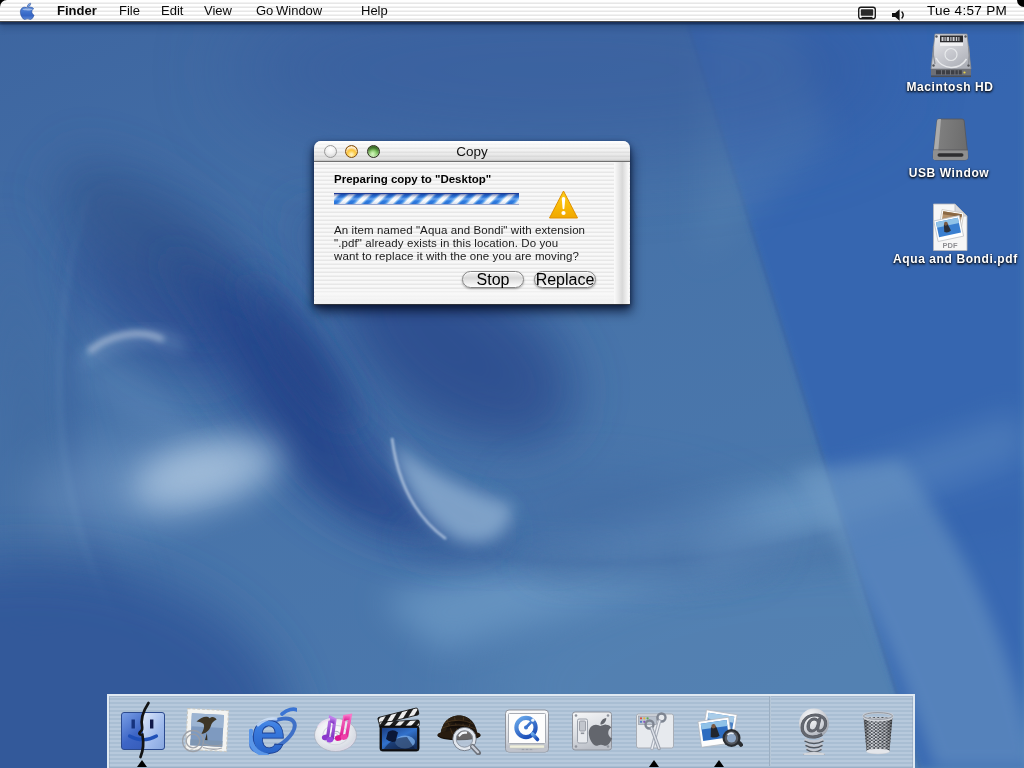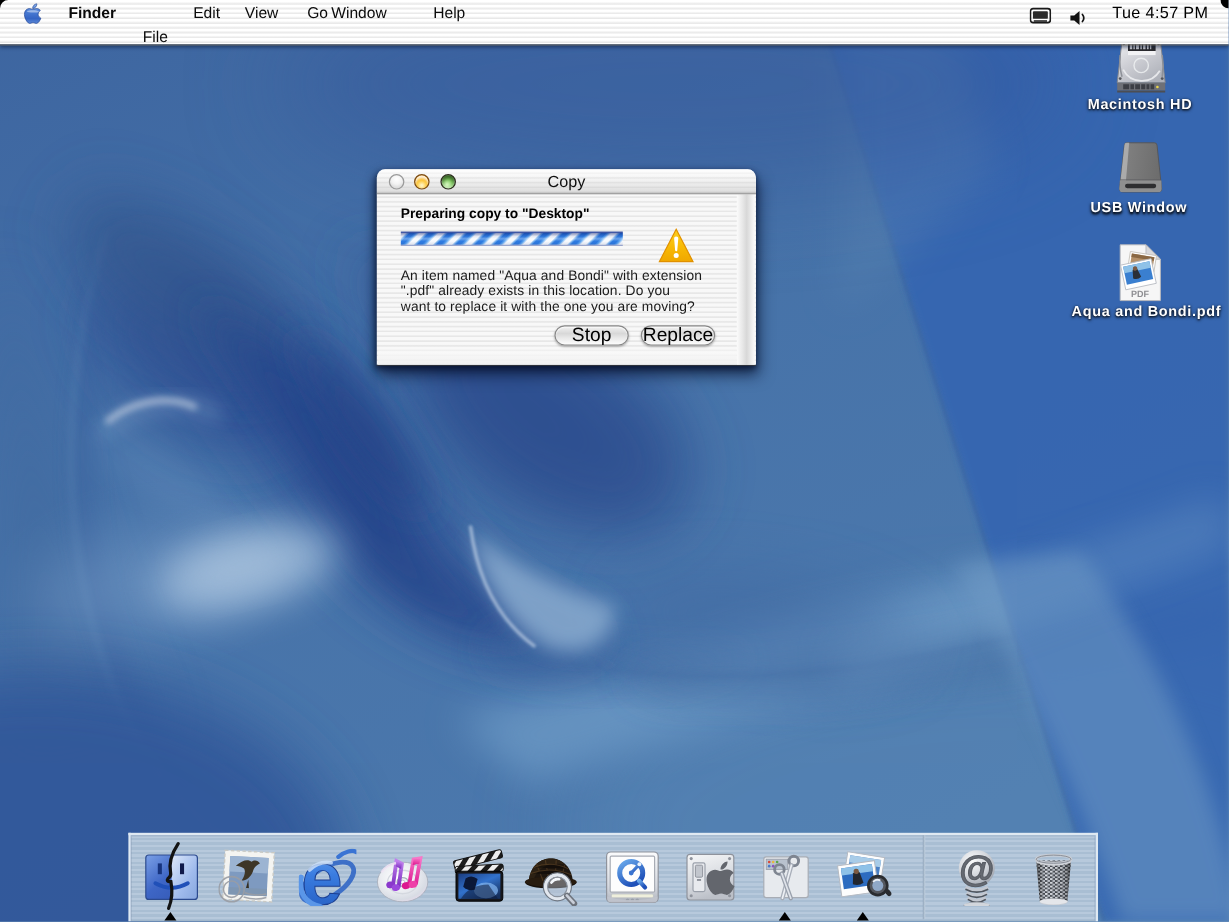--- a/index.html
+++ b/index.html
@@ -1,21 +1,21 @@
 <!DOCTYPE html>
 <html><head>
 <meta charset="utf-8">
 <style>
   * { margin:0; padding:0; box-sizing:border-box; }
   html,body { width:1024px; height:768px; overflow:hidden; font-family:"Liberation Sans", sans-serif; }
   #screen { position:absolute; left:0; top:0; width:1024px; height:768px; background:#4a76a8; overflow:hidden; }
   #bg { position:absolute; left:0; top:0; }
 
   
-  #menubar { position:absolute; left:0; top:0; width:1024px; height:38px;
+  #menubar { position:absolute; left:0; top:0; width:1024px; height:22px;
     background:repeating-linear-gradient(180deg, #ffffff 0px, #ffffff 1.5px, #f2f2f2 2.5px, #e7e7e7 3.5px, #f6f6f6 4px);
     border-bottom:1px solid #4d4d4d;
     box-shadow:0 2px 3px rgba(10,25,60,.55);
     z-index:30; }
   .corner { position:absolute; top:0; z-index:31; }
   .mitem { position:absolute; top:0; height:22px; line-height:22px; font-size:13px; color:#0a0a0a; }
   #mtime { position:absolute; top:0; height:22px; line-height:22px; font-size:13.5px; letter-spacing:.3px; color:#000; right:17px; }
 
   
   #dlg { position:absolute; left:314px; top:141px; width:316px; height:163px;
@@ -140,21 +140,21 @@
           <stop offset="0.75" stop-color="#3565c4"></stop>
             <stop offset="1" stop-color="#5e8ad8"></stop>
         </linearGradient>
       </defs>
       <g transform="translate(1.2,0) scale(0.0365)">
         <path fill="url(#appleg)" stroke="#1c3f8f" stroke-width="14" d="M318.7 268.7c-.2-36.7 16.4-64.4 50-84.8-18.8-26.9-47.2-41.7-84.7-44.6-35.5-2.8-74.3 20.7-88.5 20.7-15 0-49.4-19.7-76.4-19.7C63.3 141.2 4 184.8 4 273.5q0 39.3 14.4 81.2c12.8 36.7 59 126.7 107.2 125.2 25.2-.6 43-17.9 75.8-17.9 31.8 0 48.3 17.9 76.4 17.9 48.6-.7 90.4-82.5 102.6-119.3-65.2-30.7-61.7-90-61.7-91.9zm-56.6-164.2c27.3-32.4 24.8-61.9 24-72.5-24.1 1.4-52 16.4-67.9 34.9-17.5 19.8-27.8 44.3-25.6 71.9 26.1 2 49.9-11.4 69.5-34.3z"></path>
         <path fill="#ffffff" opacity="0.45" d="M60 200 C 120 170 280 170 340 205 C 330 240 80 245 60 200 Z"></path>
       </g>
     </svg>
     <span class="mitem" style="left:57px;font-weight:bold;">Finder</span>
-    <span class="mitem" style="left:119px;margin-top:20px;">File</span>
+    <span class="mitem" style="left:119px;">File</span>
     <span class="mitem" style="left:161px;">Edit</span>
     <span class="mitem" style="left:204px;">View</span>
     <span class="mitem" style="left:256px;">Go</span>
     <span class="mitem" style="left:276px;">Window</span>
     <span class="mitem" style="left:361px;text-align:right;">Help</span>
     <svg class="mitem" style="left:858px;top:3px;" width="18" height="15" viewBox="0 0 18 15">
       <rect x="0.7" y="0.7" width="16.6" height="11.6" rx="2.2" fill="none" stroke="#1a1a1a" stroke-width="1.4"></rect>
       <rect x="2.8" y="2.8" width="12.4" height="6.4" rx="0.8" fill="#2a2a2a"></rect>
       <path d="M3.5 11 h11" stroke="#1a1a1a" stroke-width="1.3" fill="none"></path>
     </svg>

